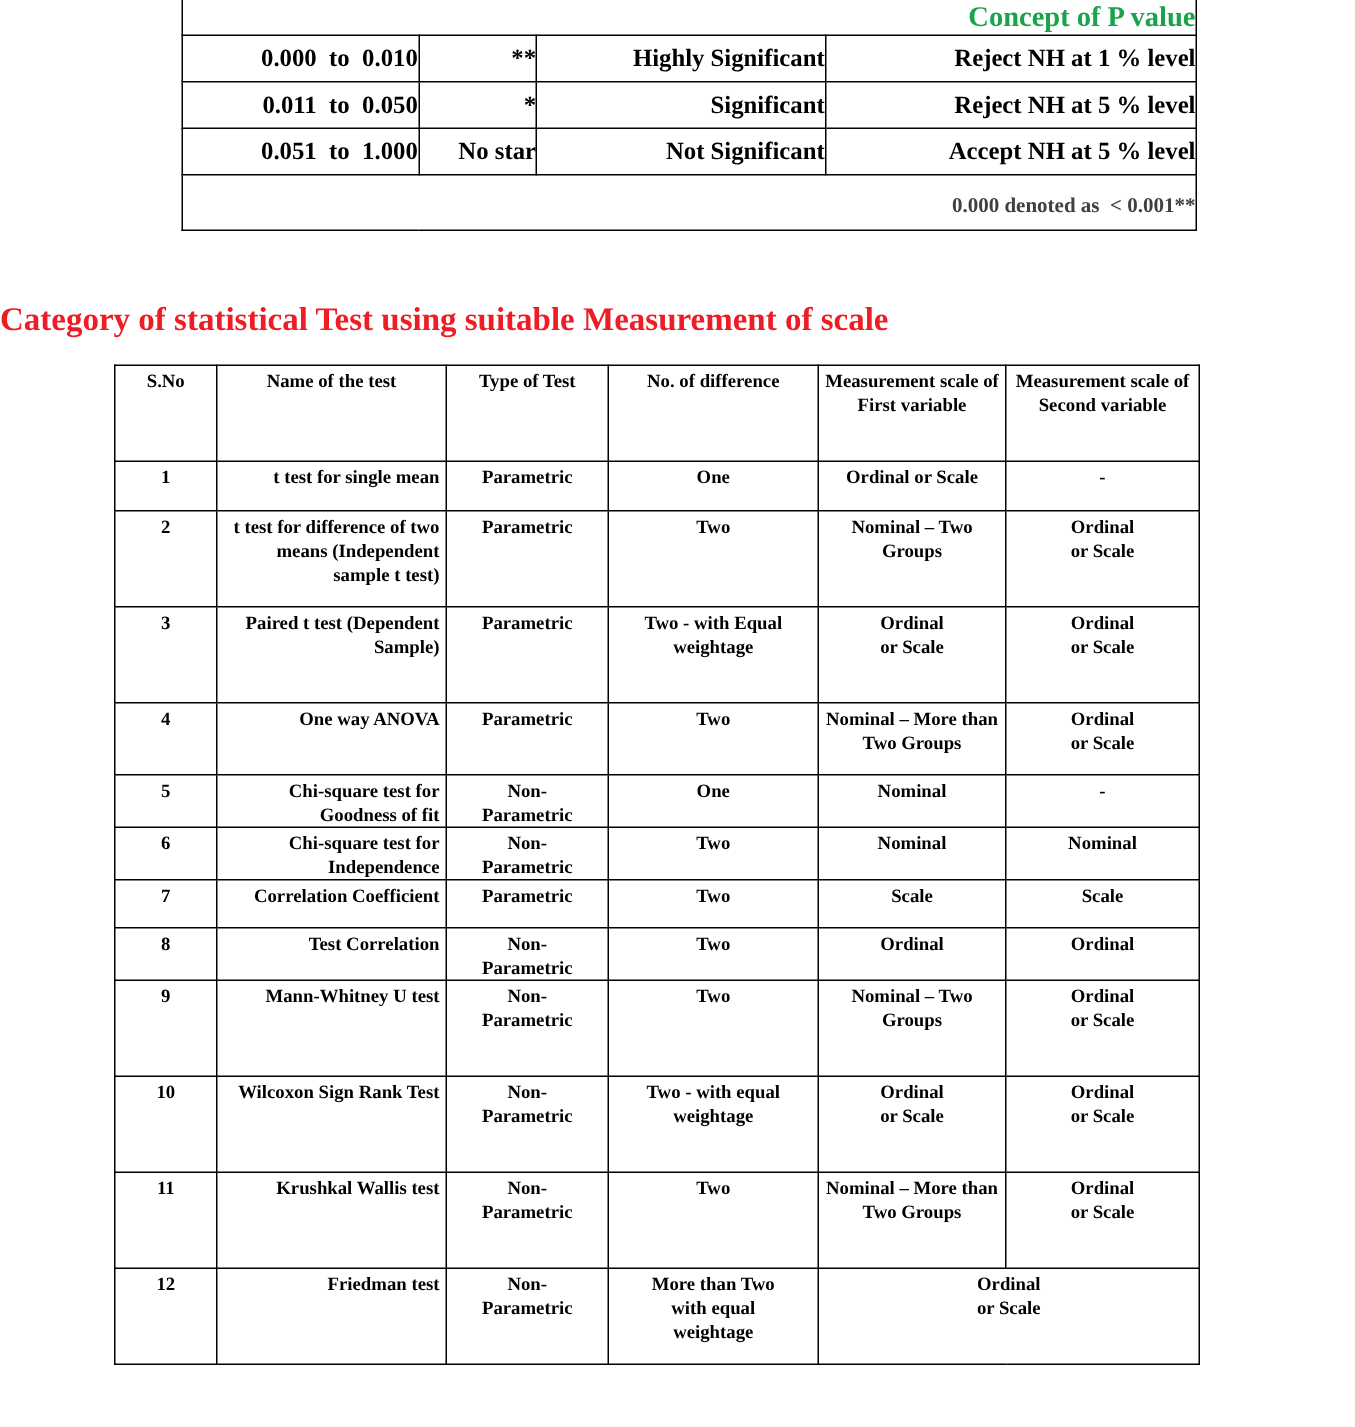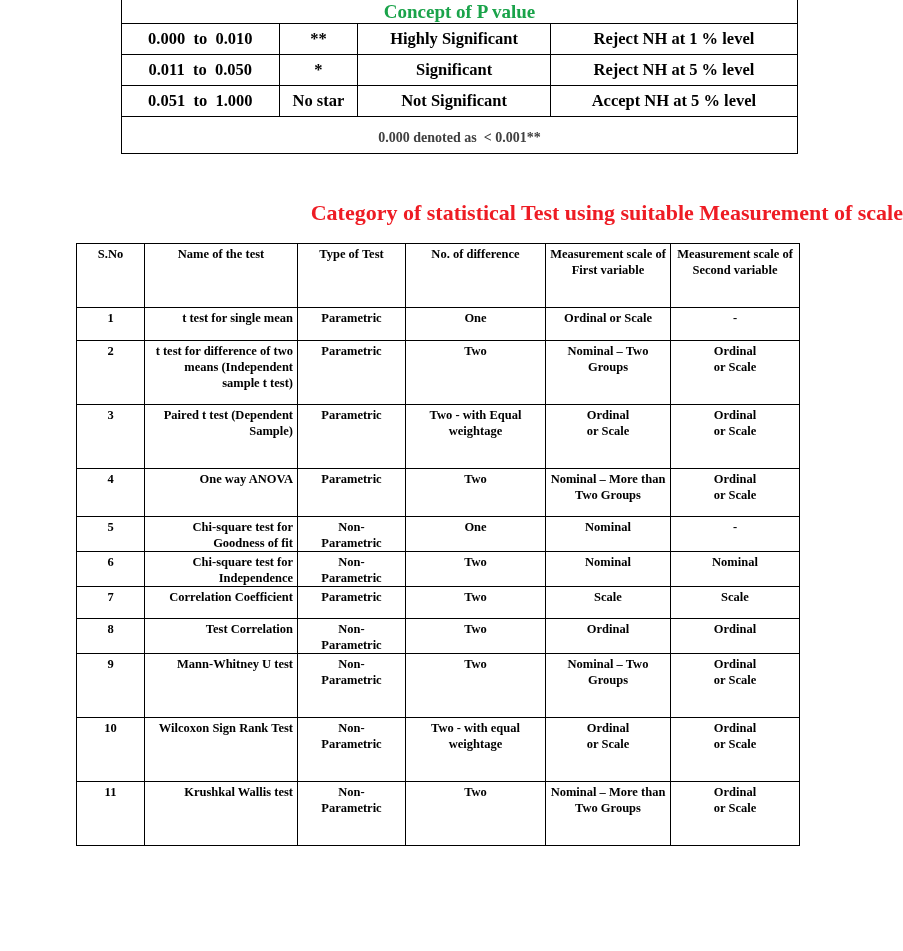--- a/index.html
+++ b/index.html
@@ -1,28 +1,28 @@
 <!DOCTYPE html>
 <html><head>
 <meta charset="utf-8">
 <style>
   html, body { margin: 0; padding: 0; background: #ffffff; }
   body { width: 903px; height: 951px; position: relative; font-family: "Liberation Serif", "DejaVu Serif", serif; color: #000; overflow: hidden; }
   table { border-collapse: collapse; }
 
   
   #pv { position: absolute; left: 121px; top: 0px; width: 677px; }
-  #pv td { border: 1px solid #000; font-weight: bold; text-align: center; font-size: 16.5px; padding: 0; }
+  #pv td { border: 1px solid #000; font-weight: bold; text-align: right; font-size: 16.5px; padding: 0; }
   #pv .title { color: #1aa34a; font-size: 19px; height: 23px; border-top: none; }
   #pv .hdr td { height: 22px; }
   #pv .row td { height: 30px; margin-top: 12px; }
   #pv .note { color: #404040; font-size: 14px; height: 30px; padding-top: 6px; vertical-align: middle; }
 
   
-  #cat-heading { position: absolute; left: 0; width: 903px; top: 200px; text-align: right; color: #ee1c24; font-weight: bold; font-size: 22px; }
+  #cat-heading { position: absolute; left: 0; width: 903px; top: 200px; text-align: left; color: #ee1c24; font-weight: bold; font-size: 22px; }
 
   
   #ct { position: absolute; left: 76px; top: 243px; width: 723px; table-layout: fixed; }
   #ct td { border: 1px solid #000; font-weight: bold; font-size: 12.5px; line-height: 16px; vertical-align: top; padding: 2px 4px 0 4px; }
   #ct .c { text-align: center; }
   #ct .l { text-align: right; padding-left: 8px; }
 </style>
 </head>
 <body>
 
@@ -156,14 +156,21 @@
     <td class="c" style="padding:2px 38px 0">Ordinal or Scale</td>
   </tr>
   <tr style="height:64px">
     <td class="c">11</td>
     <td class="l">Krushkal Wallis test</td>
     <td class="c" style="padding:2px 20px 0">Non-Parametric</td>
     <td class="c">Two</td>
     <td class="c" style="padding:2px 4px 0">Nominal – More than Two Groups</td>
     <td class="c" style="padding:2px 38px 0">Ordinal or Scale</td>
   </tr>
+  <tr style="height:64px">
+    <td class="c">12</td>
+    <td class="l">Friedman test</td>
+    <td class="c" style="padding:2px 20px 0">Non-Parametric</td>
+    <td class="c" style="padding:2px 22px 0">More than Two with equal weightage</td>
+    <td class="c" colspan="2" style="padding:2px 100px 0">Ordinal or Scale</td>
+  </tr>
 </tbody>
   </table>
 
 </body></html>

